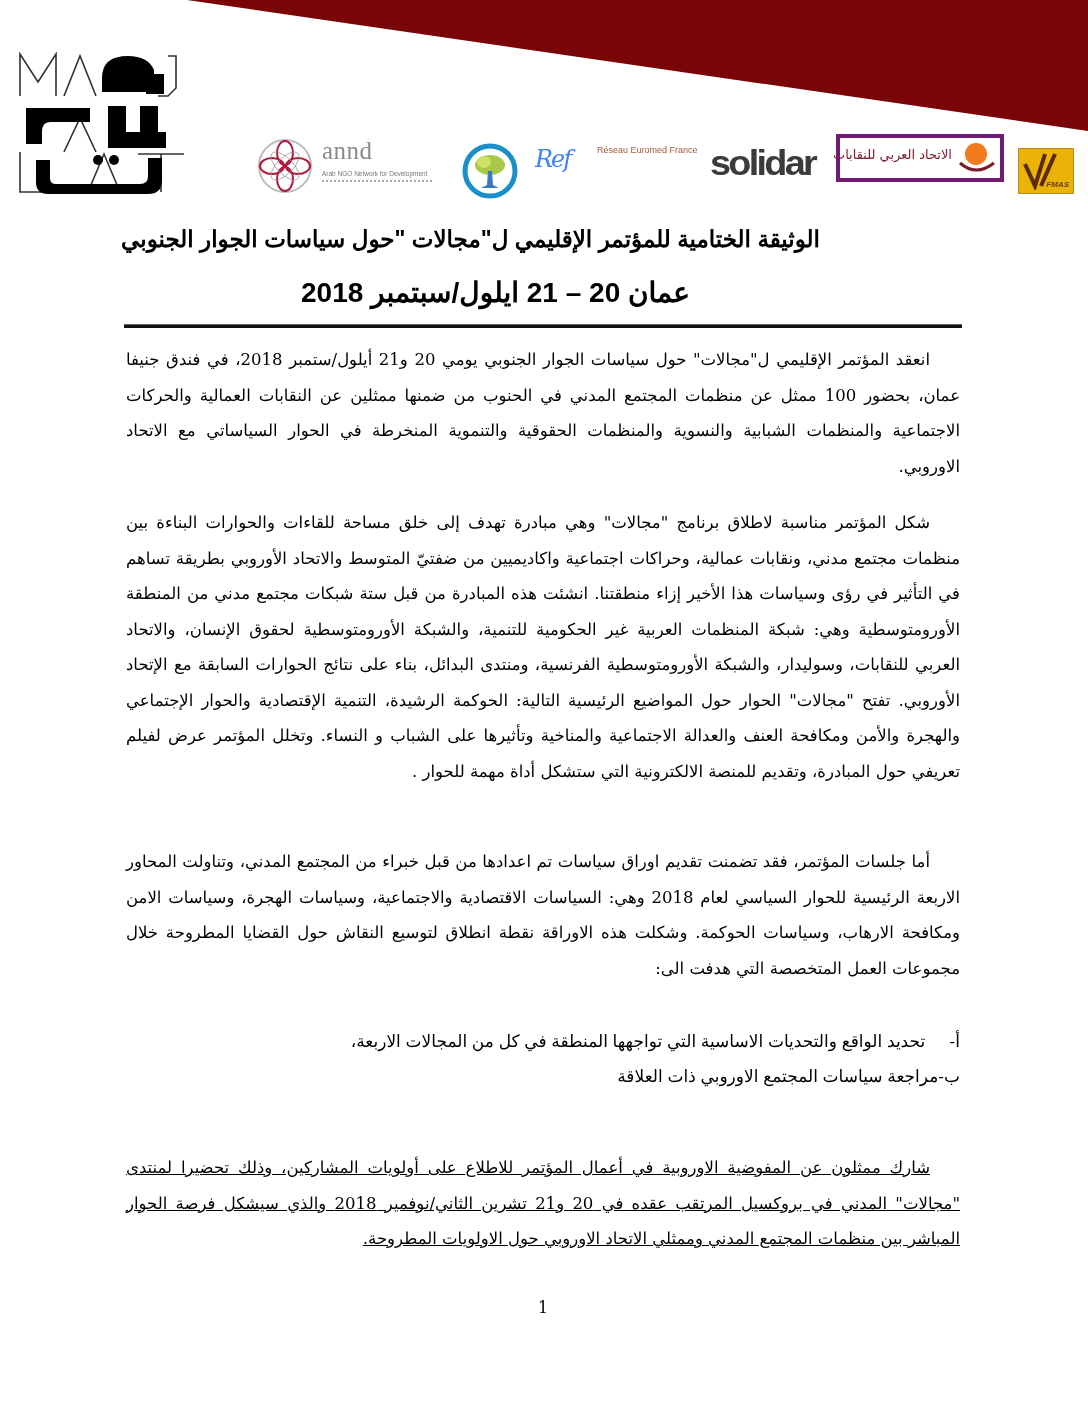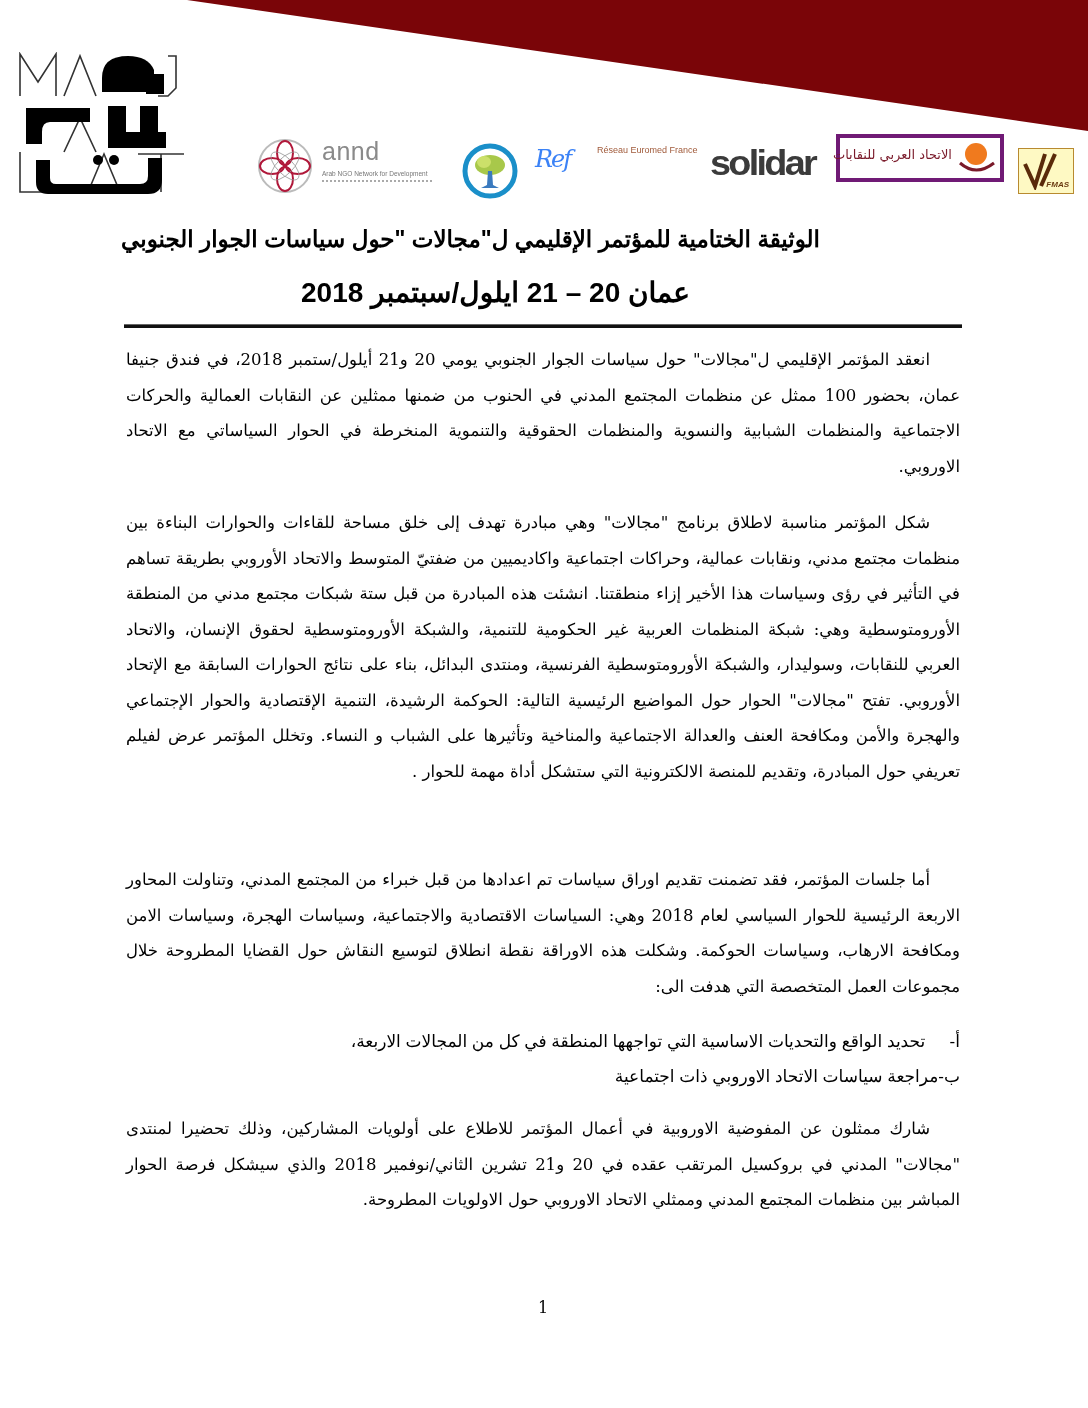--- a/index.html
+++ b/index.html
@@ -2,50 +2,50 @@
 <html><head>
 <meta charset="utf-8">
 <style>
   html, body { margin: 0; padding: 0; background: #ffffff; }
   body { width: 1088px; height: 1408px; position: relative; overflow: hidden;
          font-family: "DejaVu Sans", sans-serif; color: #000; }
   .band { position: absolute; left: 0; top: 0; width: 1088px; height: 140px; }
   .logo-majalat { position: absolute; left: 18px; top: 52px; width: 168px; height: 145px; }
   .logo { position: absolute; }
   .annd { left: 256px; top: 137px; width: 210px; height: 58px; }
-  .annd .word { position: absolute; left: 66px; top: 0; font-size: 25px; color: #8a8a8a; font-family: Liberation Sans, sans-serif; letter-spacing: 0.5px; }
+  .annd .word { position: absolute; left: 66px; top: 0; font-size: 25px; color: #8a8a8a; font-family: Liberation Serif, serif; letter-spacing: 0.5px; }
   .annd .sub1 { position: absolute; left: 66px; top: 33px; font-size: 6.5px; color: #777; font-family: "Liberation Sans", sans-serif; white-space: nowrap; }
   .annd .sub2 { position: absolute; left: 66px; top: 43px; width: 110px; height: 3px; border-top: 2px dotted #aaa; }
   .tree { left: 462px; top: 143px; width: 56px; height: 56px; }
   .ref { left: 535px; top: 145px; width: 160px; height: 60px; }
   .ref .mark { position: absolute; left: 0; top: 0; font-family: "DejaVu Serif", serif; font-size: 24px; color: #3b82f6; font-style: italic; letter-spacing: -2px; }
   .ref .name { position: absolute; left: 62px; top: 0; font-size: 9px; color: #a05a3a; font-family: "Liberation Sans", sans-serif; white-space: nowrap; }
   .solidar { left: 710px; top: 143px; font-family: "Liberation Sans", sans-serif; font-weight: bold; font-size: 35px; color: #3b3b3b; letter-spacing: -2.5px; transform: scaleX(1.08); transform-origin: left; }
   .atuc { left: 836px; top: 134px; width: 160px; height: 40px; border: 4px solid #701a75; }
   .atuc .txt { position: absolute; right: 48px; top: 9px; font-size: 13px; color: #7a1a2a; direction: rtl; white-space: nowrap; font-family: "DejaVu Sans", sans-serif; }
-  .fmas { left: 1018px; top: 148px; width: 54px; height: 44px; background: #fef9c3; border: 1px solid #b88a30; }
+  .fmas { left: 1018px; top: 148px; width: 54px; height: 44px; background: #eab308; border: 1px solid #b88a30; }
   .fmas .fm { position: absolute; right: 4px; bottom: 4px; font-size: 8px; color: #6a3a10; font-style: italic; font-weight: bold; font-family: "Liberation Sans", sans-serif; }
 
   .title { position: absolute; right: 268px; top: 226px; font-family: "Liberation Sans", sans-serif;
            font-weight: bold; font-size: 23px; direction: rtl; white-space: nowrap; }
   .subtitle { position: absolute; right: 398px; top: 276px; font-family: "Liberation Sans", sans-serif;
            font-weight: bold; font-size: 28px; direction: rtl; white-space: nowrap; }
   .rule { position: absolute; left: 124px; top: 324px; width: 838px; height: 3px; background: #111; border-top: 1px solid #666; }
 
   .body { position: absolute; left: 126px; width: 834px; direction: rtl; text-align: justify;
           font-family: "DejaVu Serif", serif; font-size: 16.5px; line-height: 35.5px; }
   .para { margin: 0; text-indent: 30px; text-align-last: right; }
   .p1 { top: 342px; }
   .p2 { top: 505px; }
-  .p3 { top: 862px; }
+  .p3 { top: 844px; }
   .list { position: absolute; right: 128px; top: 1024px; direction: rtl; font-family: "Liberation Sans", sans-serif;
           font-size: 17px; line-height: 35px; margin: 0; padding: 0; list-style: none; }
   .list li { white-space: nowrap; }
   .list .marker { display: inline-block; min-width: 30px; }
-  .p4 { top: 1111px; }
+  .p4 { top: 1150px; text-decoration: underline; }
   .pagenum { position: absolute; left: 538px; top: 1298px; font-family: "DejaVu Serif", serif; font-size: 16px; }
 </style>
 </head>
 <body>
 
 <svg class="band" viewBox="0 0 1088 140" preserveAspectRatio="none">
   <polygon points="187,0 1088,0 1088,131" fill="#7a0508"></polygon>
 </svg>
 
 <svg class="logo-majalat" viewBox="0 0 168 145">
@@ -136,21 +136,21 @@
 <div class="body p3">
   <p class="para">أما جلسات المؤتمر، فقد تضمنت تقديم اوراق سياسات تم اعدادها من قبل خبراء من المجتمع المدني، وتناولت المحاور الاربعة الرئيسية للحوار السياسي لعام 2018 وهي: السياسات الاقتصادية والاجتماعية، وسياسات الهجرة، وسياسات الامن ومكافحة الارهاب، وسياسات الحوكمة. وشكلت هذه الاوراقة نقطة انطلاق لتوسيع النقاش حول القضايا المطروحة خلال مجموعات العمل المتخصصة التي هدفت الى:</p>
 </div>
 
 <ul class="list">
   <li>
     <span class="marker">أ-</span>
     <span>تحديد الواقع والتحديات الاساسية التي تواجهها المنطقة في كل من المجالات الاربعة،</span>
   </li>
   <li>
-    <span>ب-</span><span>مراجعة سياسات الاتحاد الاوروبي ذات اجتماعية</span>
+    <span>ب-</span><span>مراجعة سياسات المجتمع الاوروبي ذات العلاقة</span>
   </li>
 </ul>
 
 <div class="body p4">
   <p class="para">شارك ممثلون عن المفوضية الاوروبية في أعمال المؤتمر للاطلاع على أولويات المشاركين، وذلك تحضيرا لمنتدى "مجالات" المدني في بروكسيل المرتقب عقده في 20 و21 تشرين الثاني/نوفمير 2018 والذي سيشكل فرصة الحوار المباشر بين منظمات المجتمع المدني وممثلي الاتحاد الاوروبي حول الاولويات المطروحة.</p>
 </div>
 
 <div class="pagenum">1</div>
 
 </body></html>

